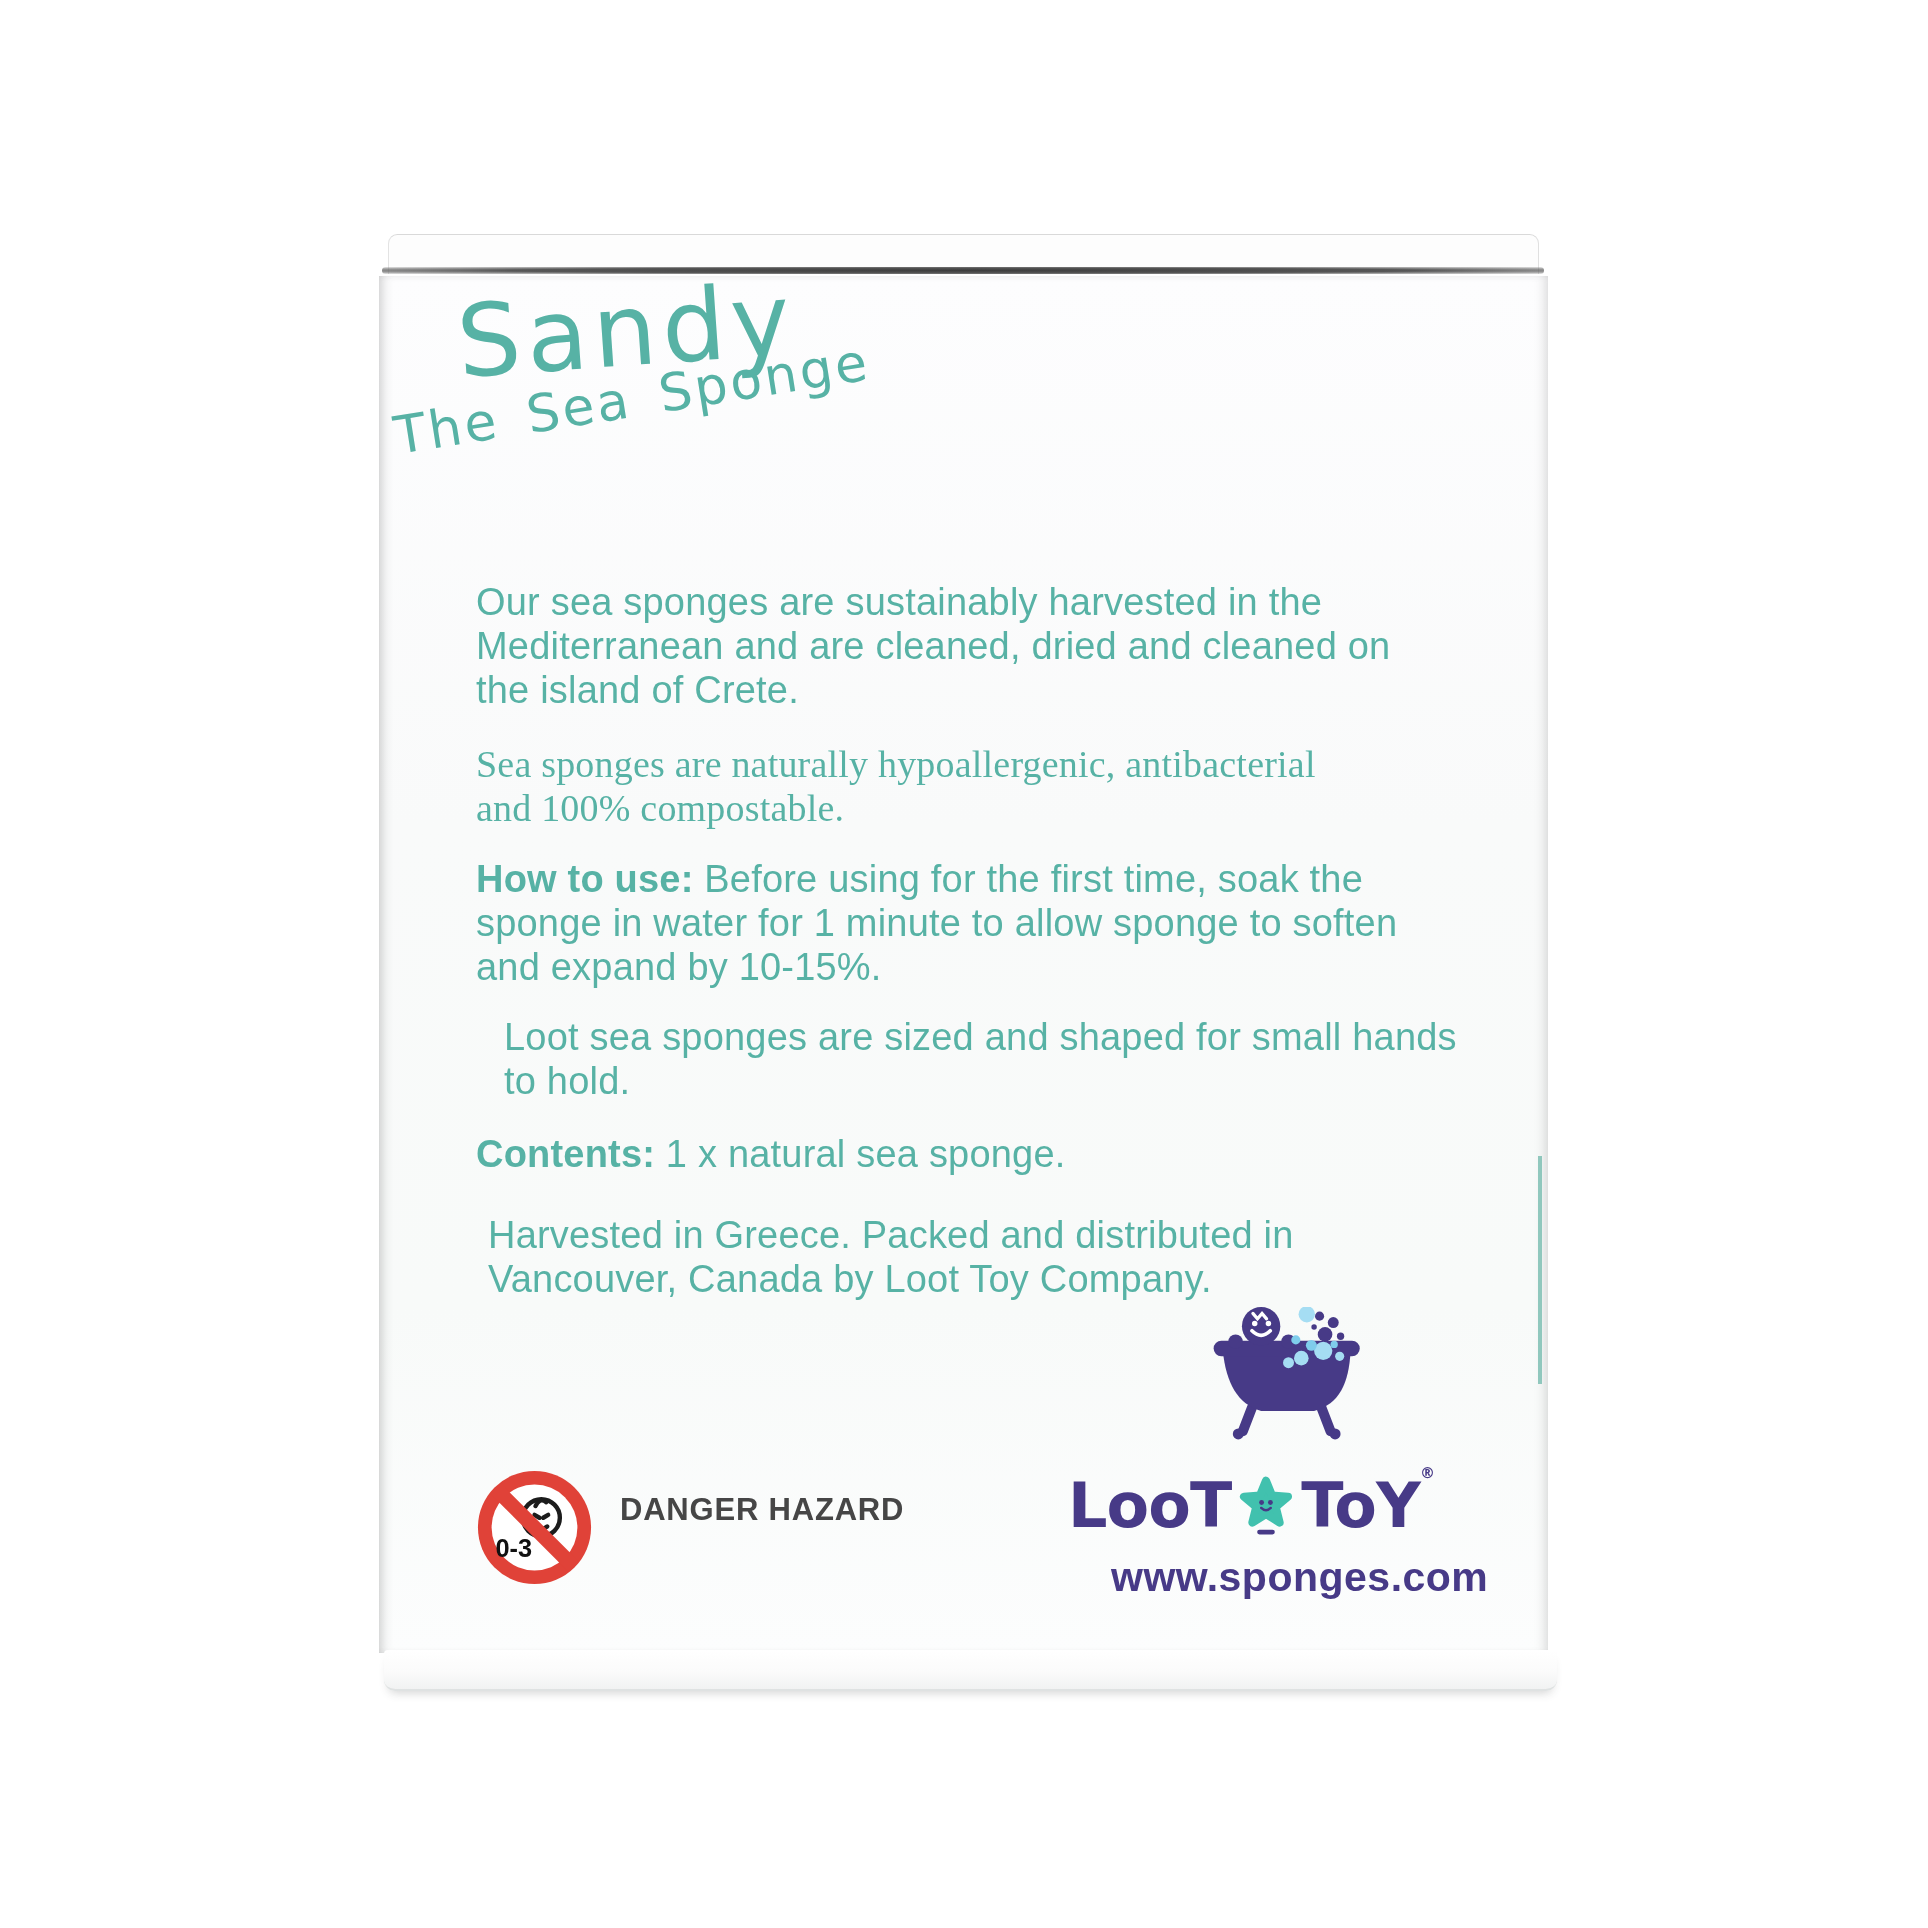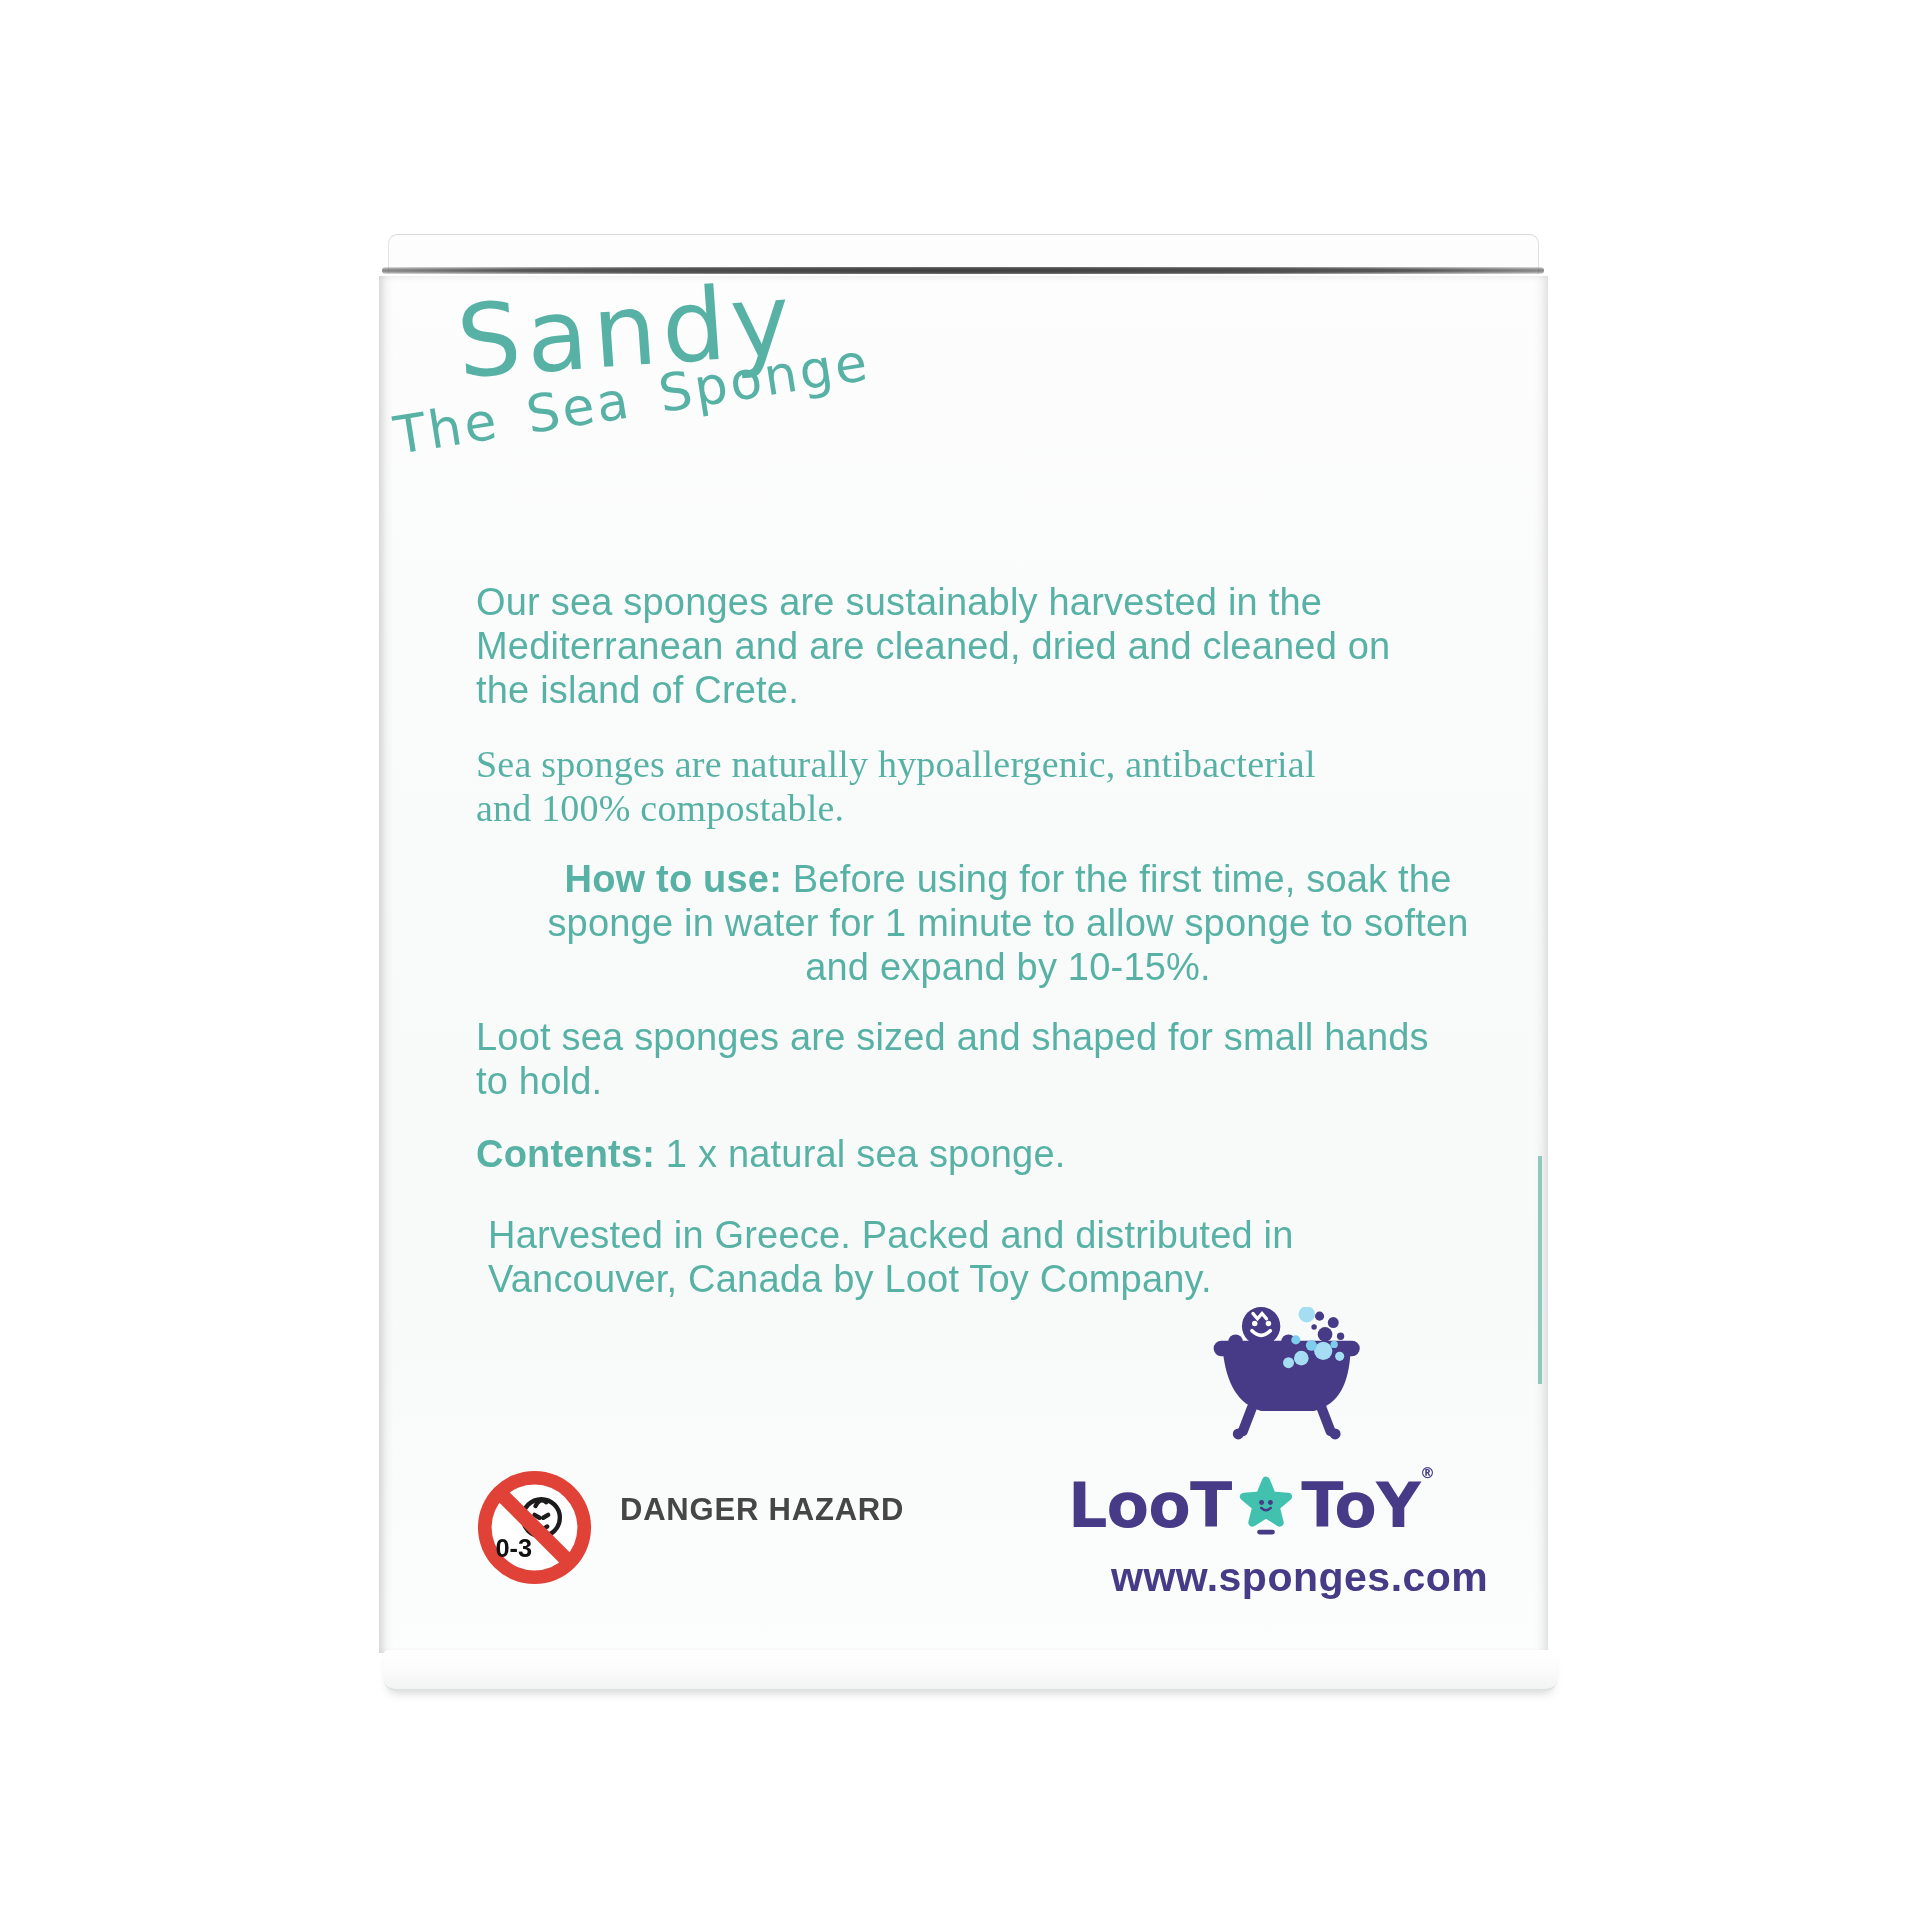--- a/index.html
+++ b/index.html
@@ -68,22 +68,22 @@
   .para {
     position: absolute; left: 476px; width: 1064px;
     color: var(--teal);
     font-size: 38px; line-height: 44px;
     letter-spacing: 0.2px;
     white-space: pre-line;
   }
   .para b { font-weight: 700; }
   .p1 { top: 580px; }
   .p2 { top: 742px; font-family: Liberation Serif, serif; }
-  .p3 { top: 857px; text-align: center; }
-  .p4 { top: 1015px; }
+  .p3 { top: 857px; }
+  .p4 { top: 1015px; margin-left: 28px; }
   .p5 { top: 1132px; }
   .p6 { top: 1213px; margin-left: 12px; }
 
   
   .hazard-icon { position: absolute; left: 476px; top: 1469px; width: 117px; height: 117px; }
   .hazard-red { fill: var(--hazard-red); }
   .hazard-stroke-red { stroke: var(--hazard-red); }
   .hazard-label {
     position: absolute; left: 620px; top: 1488px;
     color: var(--hazard-text);

